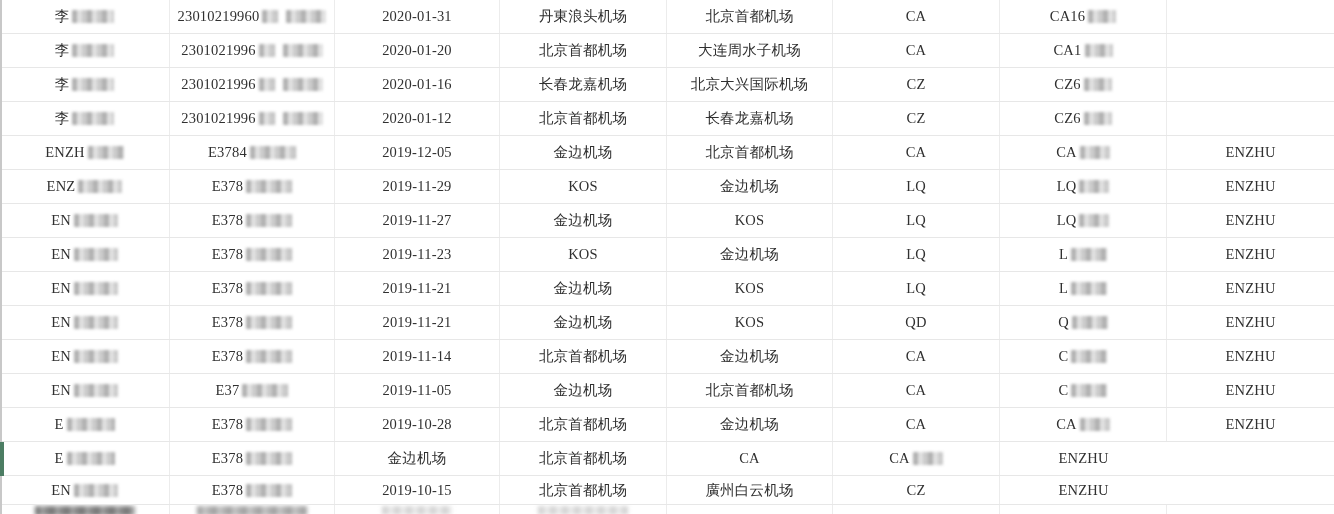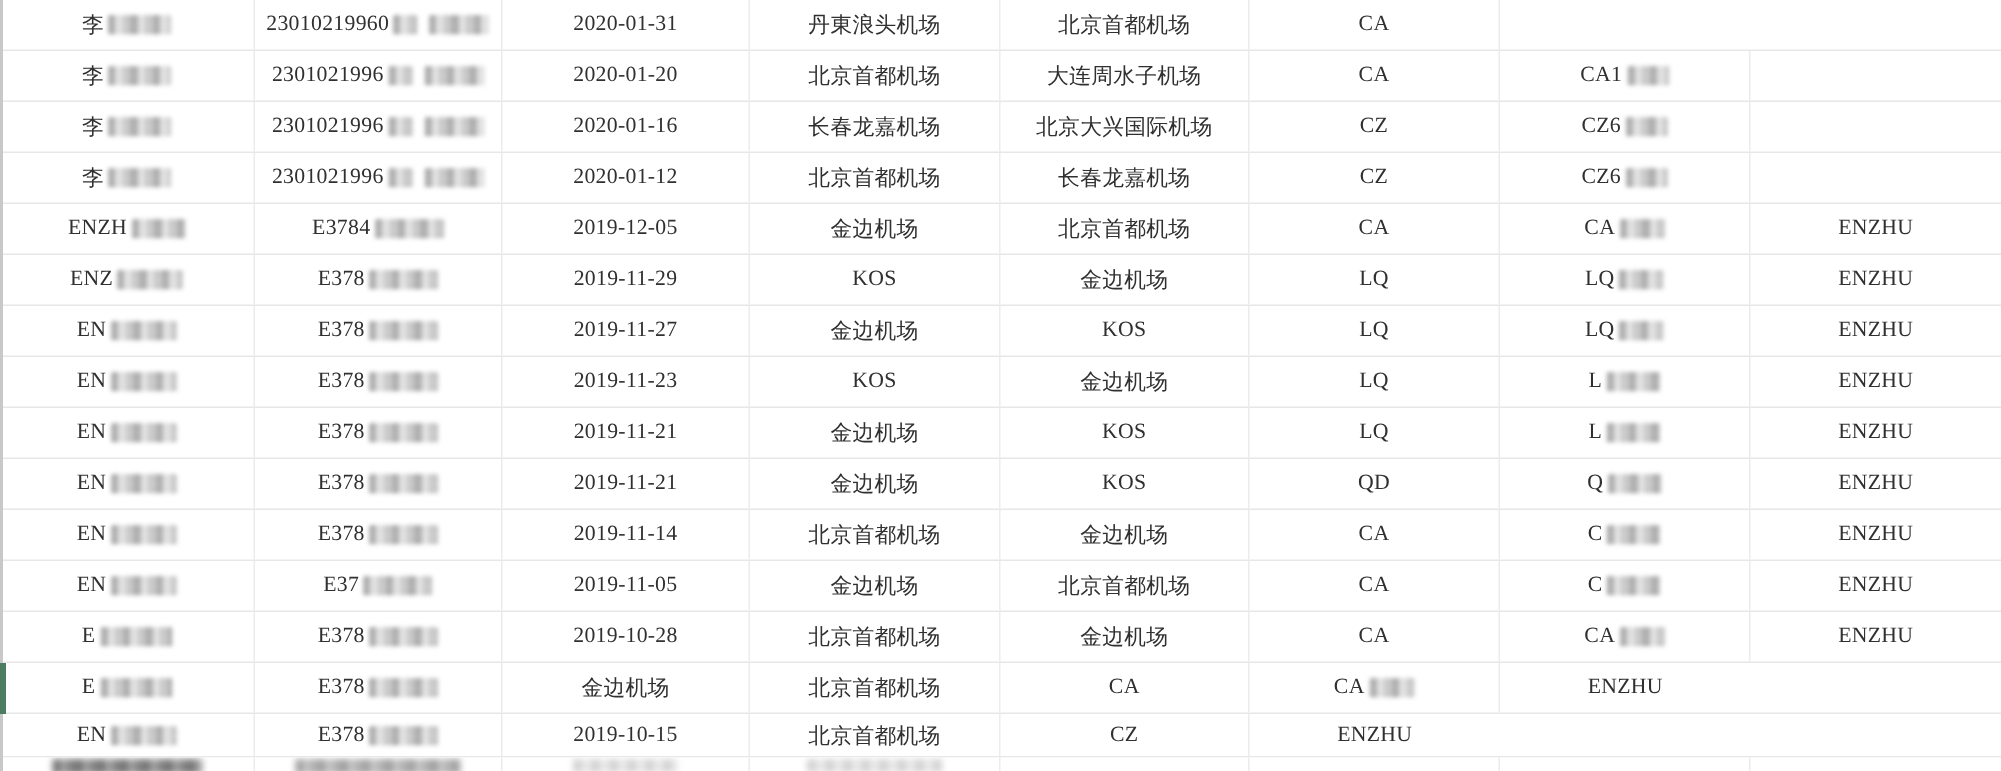--- a/index.html
+++ b/index.html
@@ -99,20 +99,24 @@
     <div class="c">
         <span>丹東浪头机场</span>
       </div>
     <div class="c">
         <span>北京首都机场</span>
       </div>
     <div class="c">
         <span>CA</span>
       </div>
     <div class="c">
+        <span>CA16</span>
+        <span class="rd w28"></span>
+      </div>
+    <div class="c">
         <span></span>
       </div>
   </div>
 
   <div class="row">
     <div class="c">
         <span>李</span>
         <span class="rd w42"></span>
       </div>
     <div class="c">
@@ -507,20 +511,23 @@
       </div>
     <div class="c">
         <span>E378</span>
         <span class="rd w46"></span>
       </div>
     <div class="c">
         <span>2019-10-15</span>
       </div>
     <div class="c">
         <span>北京首都机场</span>
+      </div>
+    <div class="c">
+        <span>廣州白云机场</span>
       </div>
     <div class="c">
         <span>CZ</span>
       </div>
     <div class="c">
         <span>ENZHU</span>
       </div>
   </div>
 
   <div class="row rp">

